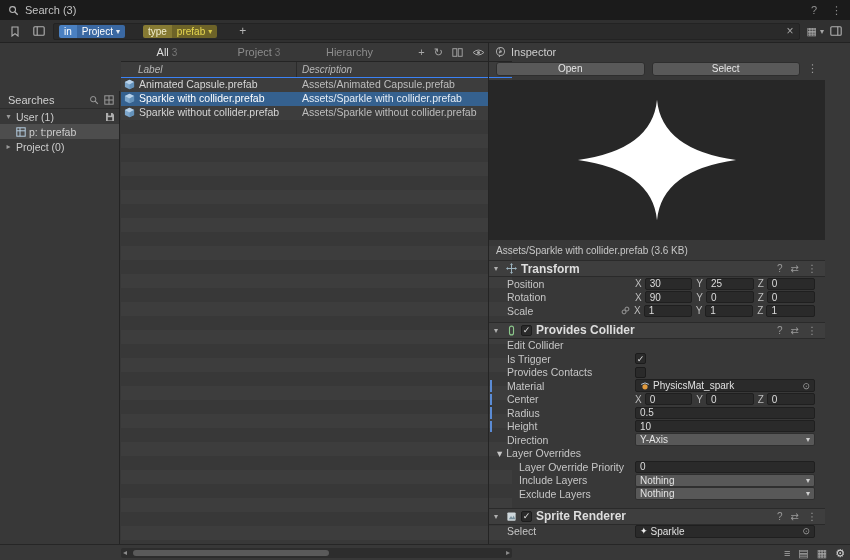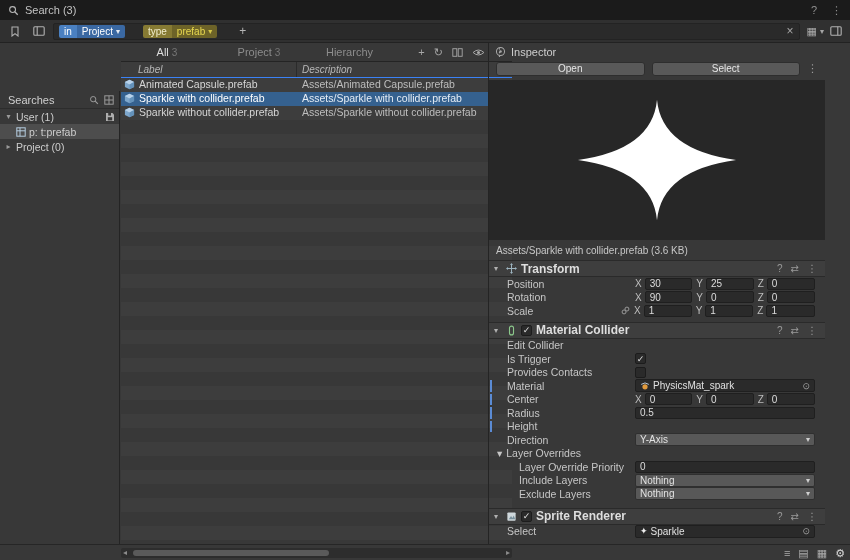--- a/index.html
+++ b/index.html
@@ -381,21 +381,21 @@
   <div class="comp-header">
     <span class="ch-caret">▾</span>
     <span>
       <svg width="11" height="11" viewBox="0 0 12 12">
           <rect x="3.8" y="1.2" width="4.4" height="9.6" rx="2.2" fill="none" stroke="#8cc98c" stroke-width="1.2"></rect>
         </svg>
     </span>
     <span class="chk">
         <span>✓</span>
       </span>
-    <span class="ch-title">Material Collider</span>
+    <span class="ch-title">Provides Collider</span>
     <div class="ch-icons">
       <span>?</span>
       <span>⇄</span>
       <span>⋮</span>
     </div>
   </div>
   <div class="iprow">
     <span class="iplabel">Edit Collider</span>
   </div>
   <div class="iprow">
@@ -457,20 +457,25 @@
     <span class="iplabel">Radius</span>
     <div class="ipfields">
         <div class="field">
           <span>0.5</span>
         </div>
       </div>
   </div>
   <div class="iprow">
     <span class="obar"></span>
     <span class="iplabel">Height</span>
+    <div class="ipfields">
+        <div class="field">
+          <span>10</span>
+        </div>
+      </div>
   </div>
   <div class="iprow">
     <span class="iplabel">Direction</span>
     <div class="ipfields">
       <div class="dropdown">
         <span>Y-Axis</span>
         <span class="dd-caret">▾</span>
       </div>
     </div>
   </div>

